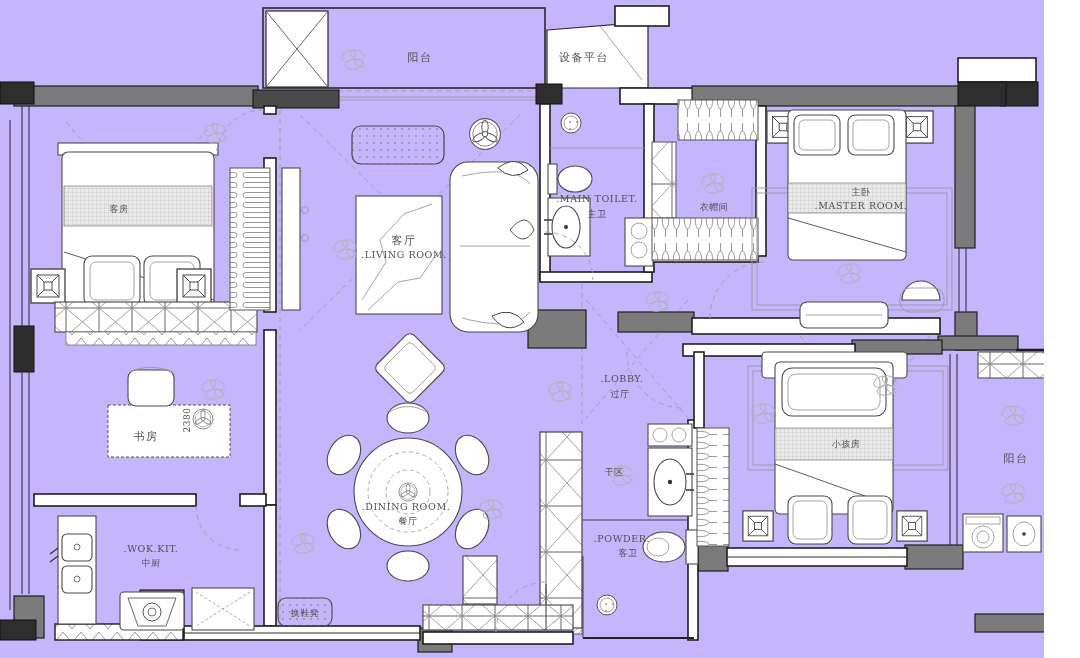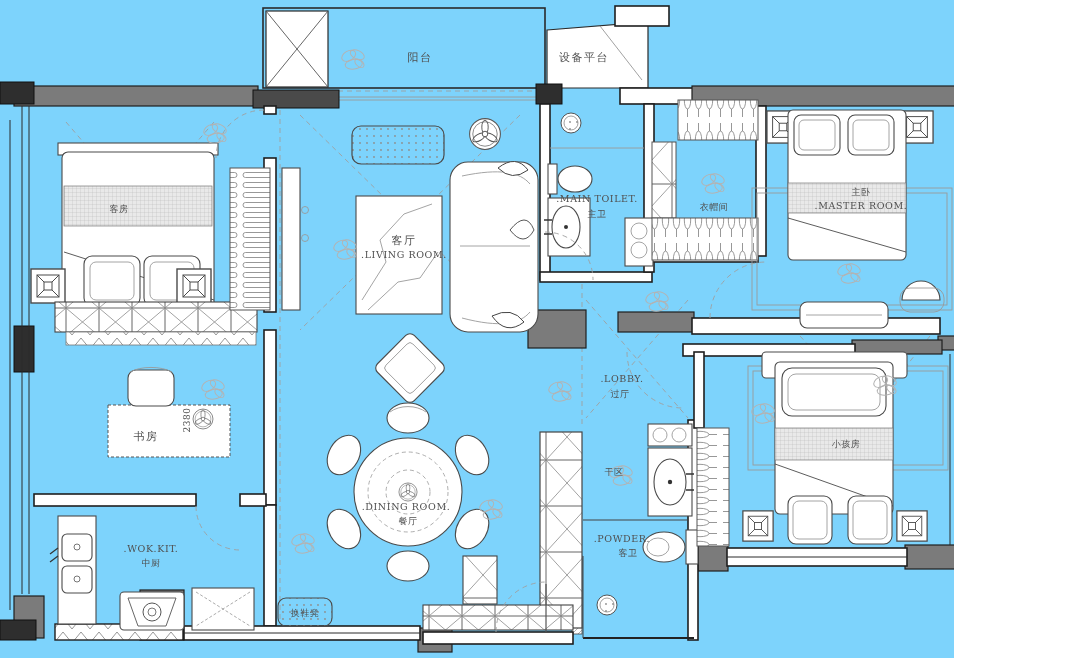--- a/index.html
+++ b/index.html
@@ -1,16 +1,16 @@
 <!DOCTYPE html>
 <html><head>
 <meta charset="utf-8">
 <style>
   html,body{margin:0;padding:0;background:#fff;}
-  .stage{width:954px;height:658px;position:relative;background:#7dd3fc;overflow:hidden;}
+  .stage{width:1044px;height:658px;position:relative;background:#c4b5fd;overflow:hidden;}
   svg{display:block;}
   .wall{fill:#7b7b7b;stroke:#1e1e1e;stroke-width:1.2;}
   .bwall{fill:#2e2e2e;stroke:#111;stroke-width:1;}
   .twall{fill:#ffffff;stroke:#1e1e1e;stroke-width:1.6;}
   .furn{fill:#ffffff;stroke:#4a4a4a;stroke-width:1.1;}
   .lite{fill:none;stroke:#9a9a9a;stroke-width:0.9;}
   .dash{fill:none;stroke:#9f9f9f;stroke-width:0.9;stroke-dasharray:5 4;}
   .win{fill:none;stroke:#2a2a2a;stroke-width:1;}
   .lbl-cn{font-family:"DejaVu Serif","Liberation Serif",serif;font-size:11px;fill:#4f4f4f;letter-spacing:1.5px;text-anchor:middle;}
   .lbl-en{font-family:"DejaVu Serif","Liberation Serif",serif;font-size:9.5px;fill:#4f4f4f;letter-spacing:0.6px;text-anchor:middle;}

